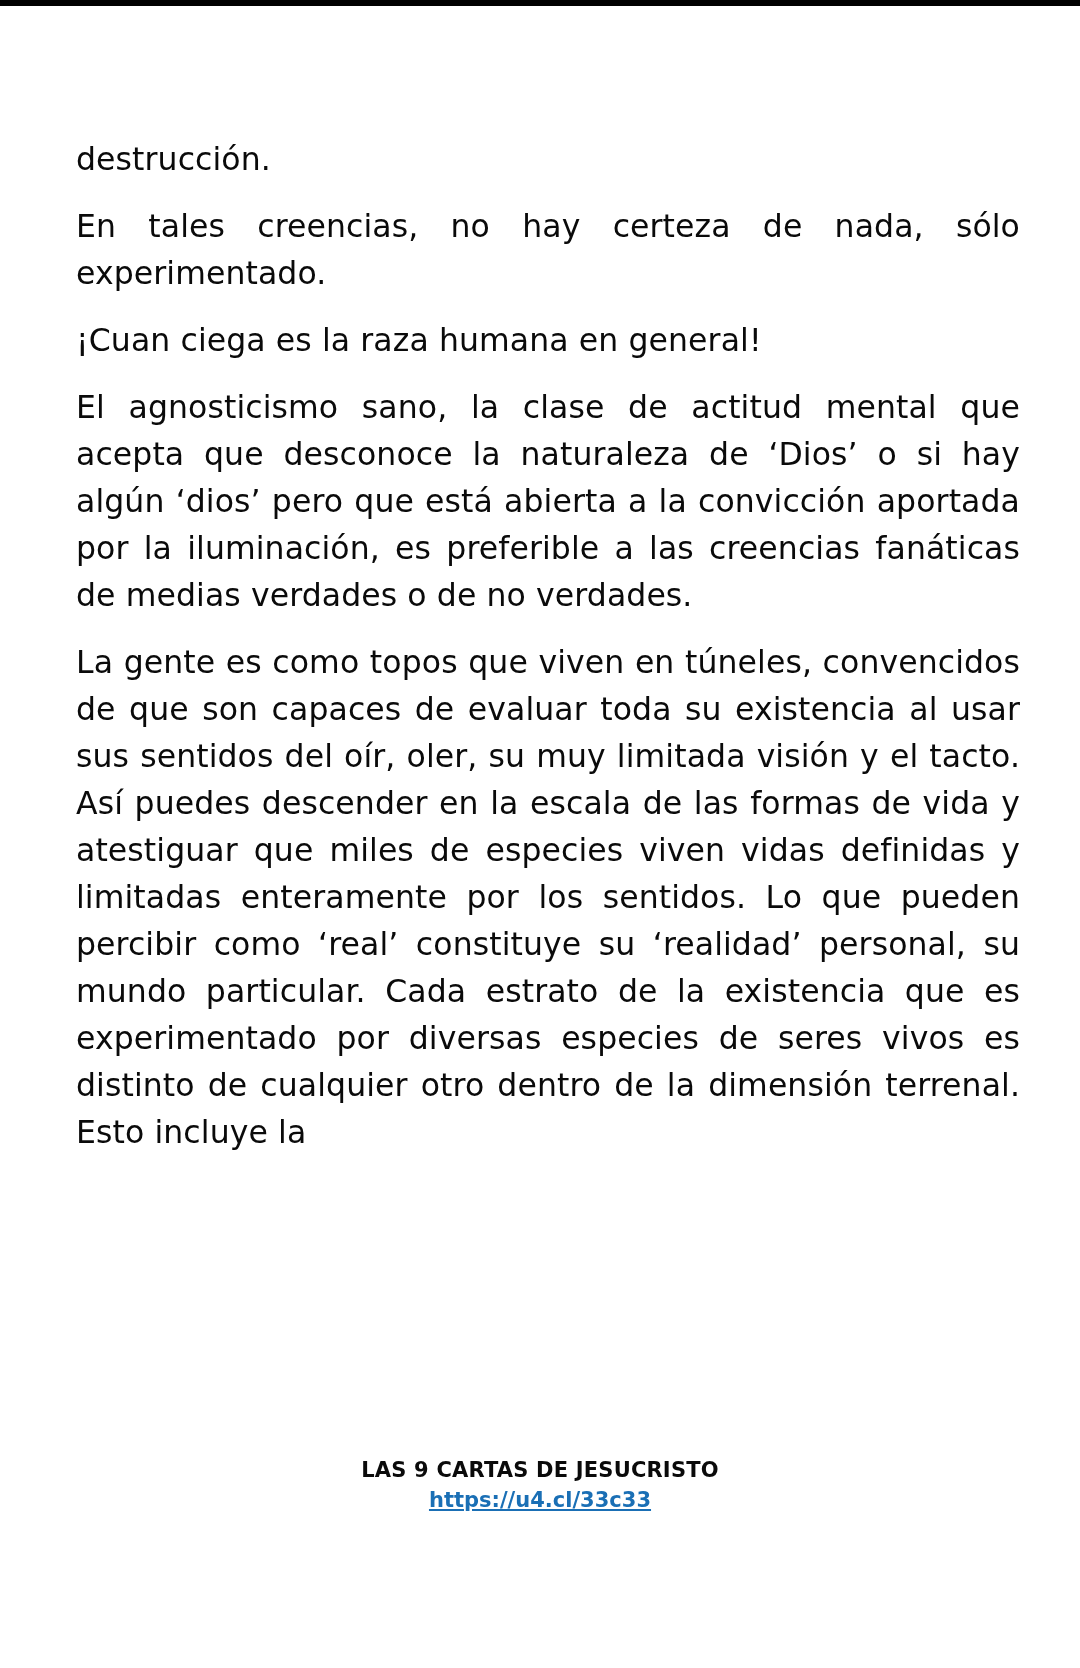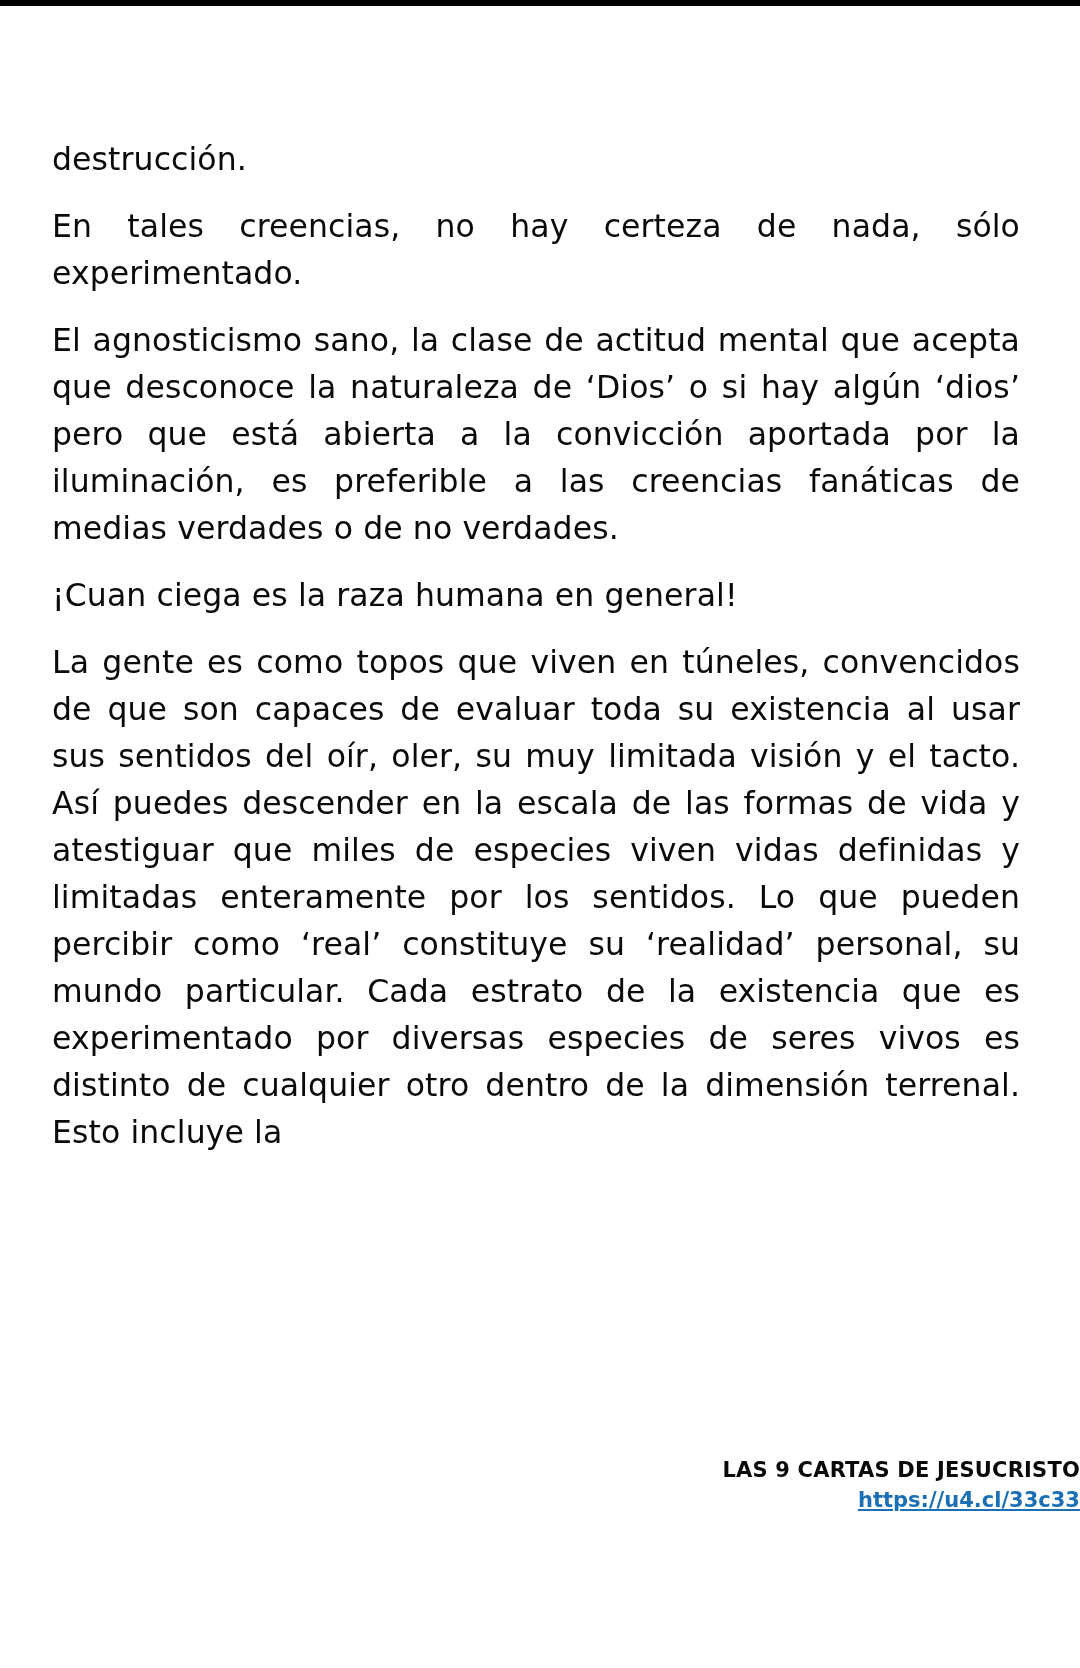--- a/index.html
+++ b/index.html
@@ -24,40 +24,40 @@
     background: #000000;
   }
   .page {
     position: absolute;
     top: 6px;
     left: 0;
     width: 1080px;
     height: 1662px;
     background: #ffffff;
     box-sizing: border-box;
-    padding: 130px 60px 0 52px;
+    padding: 130px 60px 0 76px;
   }
   .body-text {
     font-size: 31.5px;
     line-height: 47px;
     text-align: justify;
     text-justify: inter-word;
     margin: 0 0 20px 0;
     letter-spacing: 0.1px;
     color: #0a0a0a;
   }
   .body-text.no-justify {
     text-align: left;
   }
   .footer {
     position: absolute;
     left: 0;
     bottom: 150px;
     width: 1080px;
-    text-align: right;
+    text-align: center;
   }
   .footer-title {
     font-size: 21px;
     font-weight: bold;
     letter-spacing: 0.2px;
     color: #0a0a0a;
     margin-bottom: 6px;
   }
   .footer-link {
     font-size: 21px;
@@ -76,22 +76,22 @@
 </style>
 </head>
 <body>
 
 <div class="top-bar"></div>
 
 <div class="page">
 
   <p class="body-text no-justify">destrucción.</p>
   <p class="body-text">En tales creencias, no hay certeza de nada, sólo experimentado.</p>
+  <p class="body-text no-justify">¡Cuan ciega es la raza humana en general!</p>
   <p class="body-text">El agnosticismo sano, la clase de actitud mental que acepta que desconoce la naturaleza de ‘Dios’ o si hay algún ‘dios’ pero que está abierta a la convicción aportada por la iluminación, es preferible a las creencias fanáticas de medias verdades o de no verdades.</p>
-  <p class="body-text no-justify">¡Cuan ciega es la raza humana en general!</p>
   <p class="body-text">La gente es como topos que viven en túneles, convencidos de que son capaces de evaluar toda su existencia al usar sus sentidos del oír, oler, su muy limitada visión y el tacto. Así puedes descender en la escala de las formas de vida y atestiguar que miles de especies viven vidas definidas y limitadas enteramente por los sentidos. Lo que pueden percibir como ‘real’ constituye su ‘realidad’ personal, su mundo particular. Cada estrato de la existencia que es experimentado por diversas especies de seres vivos es distinto de cualquier otro dentro de la dimensión terrenal. Esto incluye la</p>
 
   <div class="footer">
     <div class="footer-title">LAS 9 CARTAS DE JESUCRISTO</div>
     <a class="footer-link" href="#">https://u4.cl/33c33</a>
   </div>
 
 </div>
 
 </body></html>

